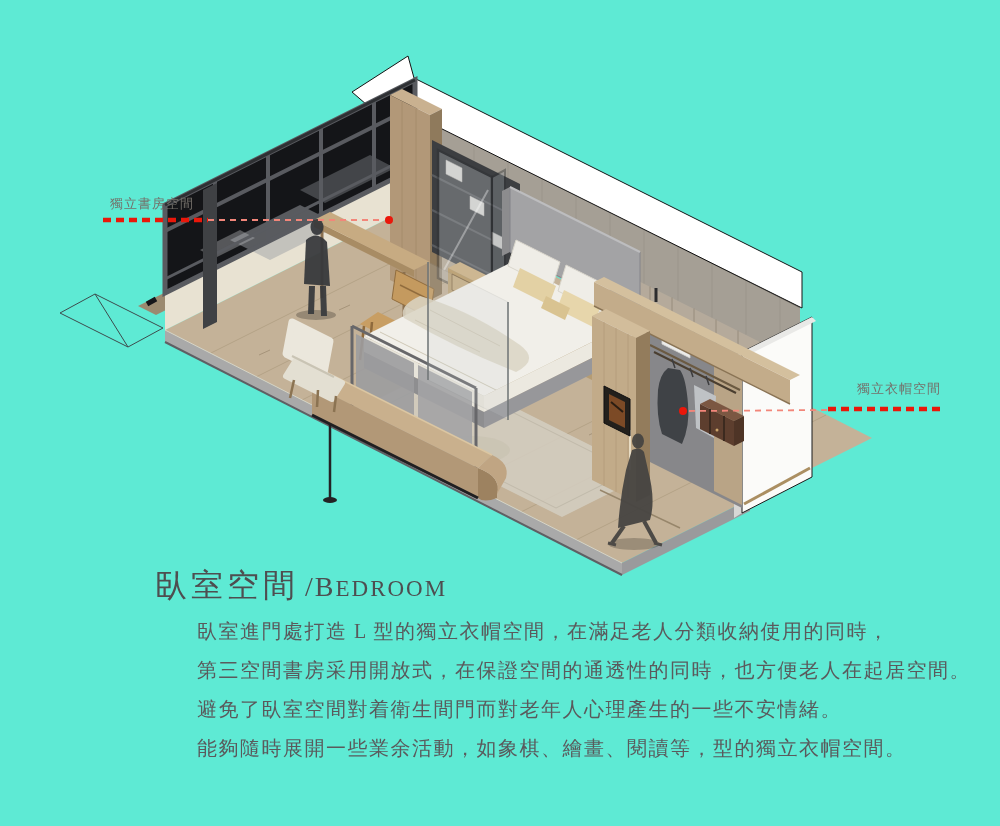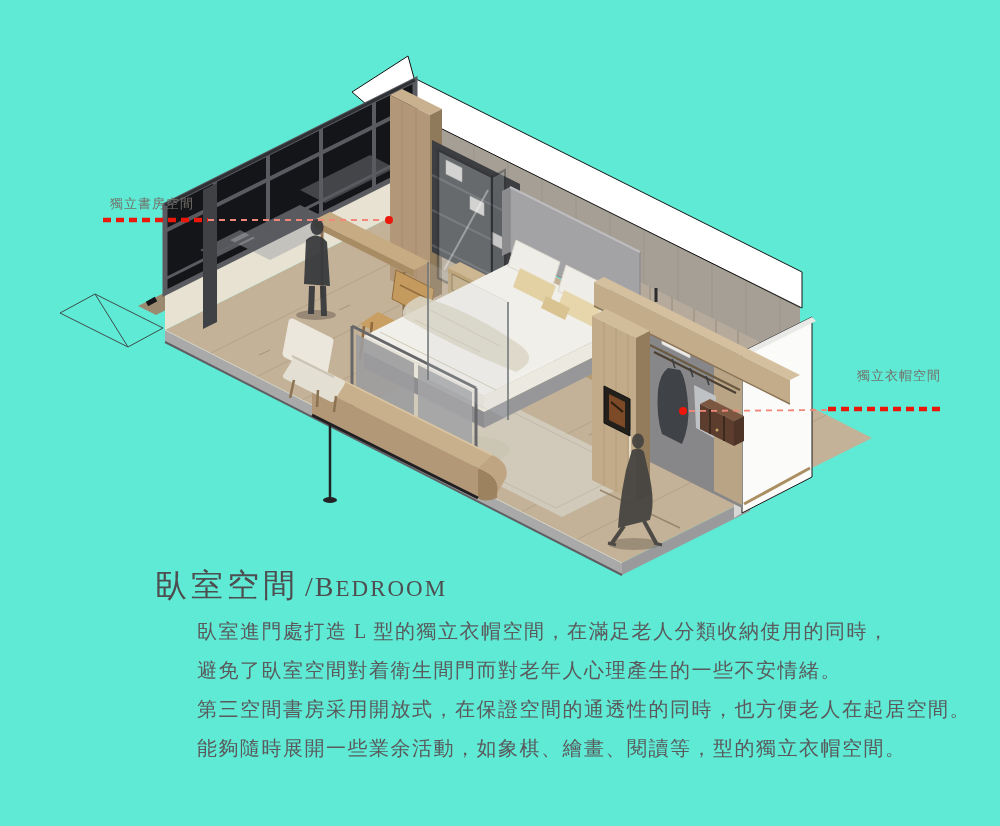--- a/index.html
+++ b/index.html
@@ -1,21 +1,21 @@
 <!DOCTYPE html>
 <html><head>
 <meta charset="utf-8">
 <style>
   html,body{margin:0;padding:0;background:#000;}
   .stage{position:relative;width:1000px;height:826px;background:#5eead4;overflow:hidden;
          font-family:"Liberation Serif","DejaVu Serif",serif;}
   .stage svg{position:absolute;left:0;top:0;}
   .anno-label{position:absolute;color:#74706a;font-size:13px;letter-spacing:1px;white-space:nowrap;}
   #label-study{left:110px;top:195px;}
-  #label-cloak{left:857px;top:367px;}
+  #label-cloak{left:857px;top:380px;}
   .title-block{position:absolute;left:155px;top:564px;color:#4e4e50;white-space:nowrap;}
   .title-zh{font-size:32px;letter-spacing:4px;}
   .title-en-initial{font-size:28px;letter-spacing:2px;margin-left:6px;}
   .title-en-rest{font-size:23px;letter-spacing:2px;}
   .body-block{position:absolute;left:155px;top:612px;color:#5a5a5c;font-size:20px;
               letter-spacing:1.5px;line-height:39px;white-space:nowrap;margin-left:42px;}
 </style>
 </head>
 <body>
 
@@ -346,18 +346,18 @@
 
   <div class="anno-label" id="label-study">獨立書房空間</div>
   <div class="anno-label" id="label-cloak">獨立衣帽空間</div>
 
   <div class="title-block">
     <span class="title-zh">臥室空間</span><span class="title-en-initial">/B</span><span class="title-en-rest">EDROOM</span>
   </div>
 
   <div class="body-block">
     <div>臥室進門處打造 L 型的獨立衣帽空間，在滿足老人分類收納使用的同時，</div>
+    <div>第三空間書房采用開放式，在保證空間的通透性的同時，也方便老人在起居空間。</div>
     <div>避免了臥室空間對着衛生間門而對老年人心理產生的一些不安情緒。</div>
-    <div>第三空間書房采用開放式，在保證空間的通透性的同時，也方便老人在起居空間。</div>
     <div>能夠隨時展開一些業余活動，如象棋、繪畫、閱讀等，型的獨立衣帽空間。</div>
   </div>
 
 </div>
 
 </body></html>

